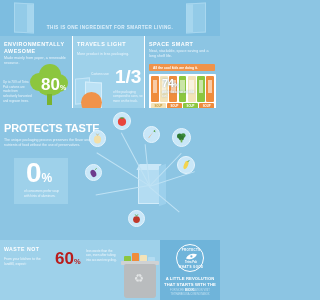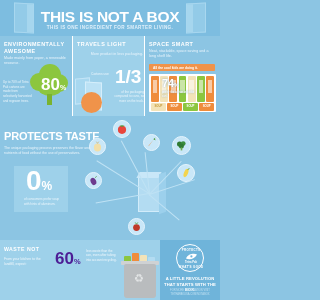--- a/index.html
+++ b/index.html
@@ -44,21 +44,21 @@
     color:#dff0fa; z-index:3;
   }
 
   
   .panels {
     position:absolute; left:0; top:36px; width:220px; height:80px;
     display:flex;
   }
   .panel { position:relative; height:80px; overflow:hidden; }
   .p1 { width:73px; background:#8cc5e3; }
-  .p2 { width:72px; background:#9ed1ea;text-align:right; }
+  .p2 { width:72px; background:#9ed1ea; }
   .p3 { width:75px; background:#8cc5e3; }
   .panel-sep {
     position:absolute; top:0; width:1px; height:80px; background:#ffffff;
   }
 
   .p-head {
     position:absolute; left:4px; top:5px;
     font-size:5.4px; font-weight:bold; letter-spacing:0.5px;
     line-height:1.35; color:#ffffff;
   }
@@ -155,21 +155,21 @@
   }
   .soup {
     width:14.8px; height:8px; border-radius:1px;
     font-size:2.8px; font-weight:bold; color:#ffffff;
     display:flex; align-items:flex-start; justify-content:center;
     padding-top:0.8px;
   }
 
   
   .taste {
-    position:absolute; left:0; top:116px; width:220px; height:124px;
+    position:absolute; left:0; top:108px; width:220px; height:124px;
     background:#8cc5e3;
   }
   .taste-title {
     position:absolute; left:4px; top:14px;
     font-size:11px; font-weight:bold; letter-spacing:-0.2px; color:#ffffff;
   }
   .taste-sub {
     position:absolute; left:4px; top:30px; width:90px;
     font-size:3.5px; line-height:1.55; color:#e8f4fb;
   }
@@ -220,21 +220,21 @@
   .waste-head {
     position:absolute; left:4px; top:6px;
     font-size:5.2px; font-weight:bold; letter-spacing:0.5px; color:#ffffff;
   }
   .waste-sub {
     position:absolute; left:4px; top:17px; width:46px;
     font-size:3.4px; line-height:1.5; color:#eef7fc;
   }
   .stat60 {
     position:absolute; left:55px; top:10px;
-    font-size:17px; font-weight:bold; color:#4c1d95; line-height:1;
+    font-size:17px; font-weight:bold; color:#b91c1c; line-height:1;
   }
   .stat60 .pct { font-size:7.5px; }
   .stat60-cap {
     position:absolute; left:86px; top:9px; width:32px;
     font-size:3.1px; line-height:1.45; color:#eef7fc;
   }
 
   .bin {
     position:absolute; left:124px; top:264px; width:32px; height:34px;
     background:#b9bcbe; border-radius:2px 2px 3px 3px;
@@ -288,21 +288,20 @@
   }
 </style>
 </head>
 <body>
 
 <div class="page">
 
   <div class="header">
     <div class="hdr-box-l"></div>
     <div class="hdr-box-r"></div>
-    <div class="title">THIS IS NOT A BOX</div>
     <div class="subtitle">THIS IS ONE INGREDIENT FOR SMARTER LIVING.</div>
   </div>
 
   <div class="panels">
 
     <div class="panel p1">
       <div class="p-head" style="width:64px;">ENVIRONMENTALLY AWESOME</div>
       <div class="p-sub" style="top:20px;width:64px;">Made mainly from paper, a renewable resource.</div>
 
       <div class="tree">

